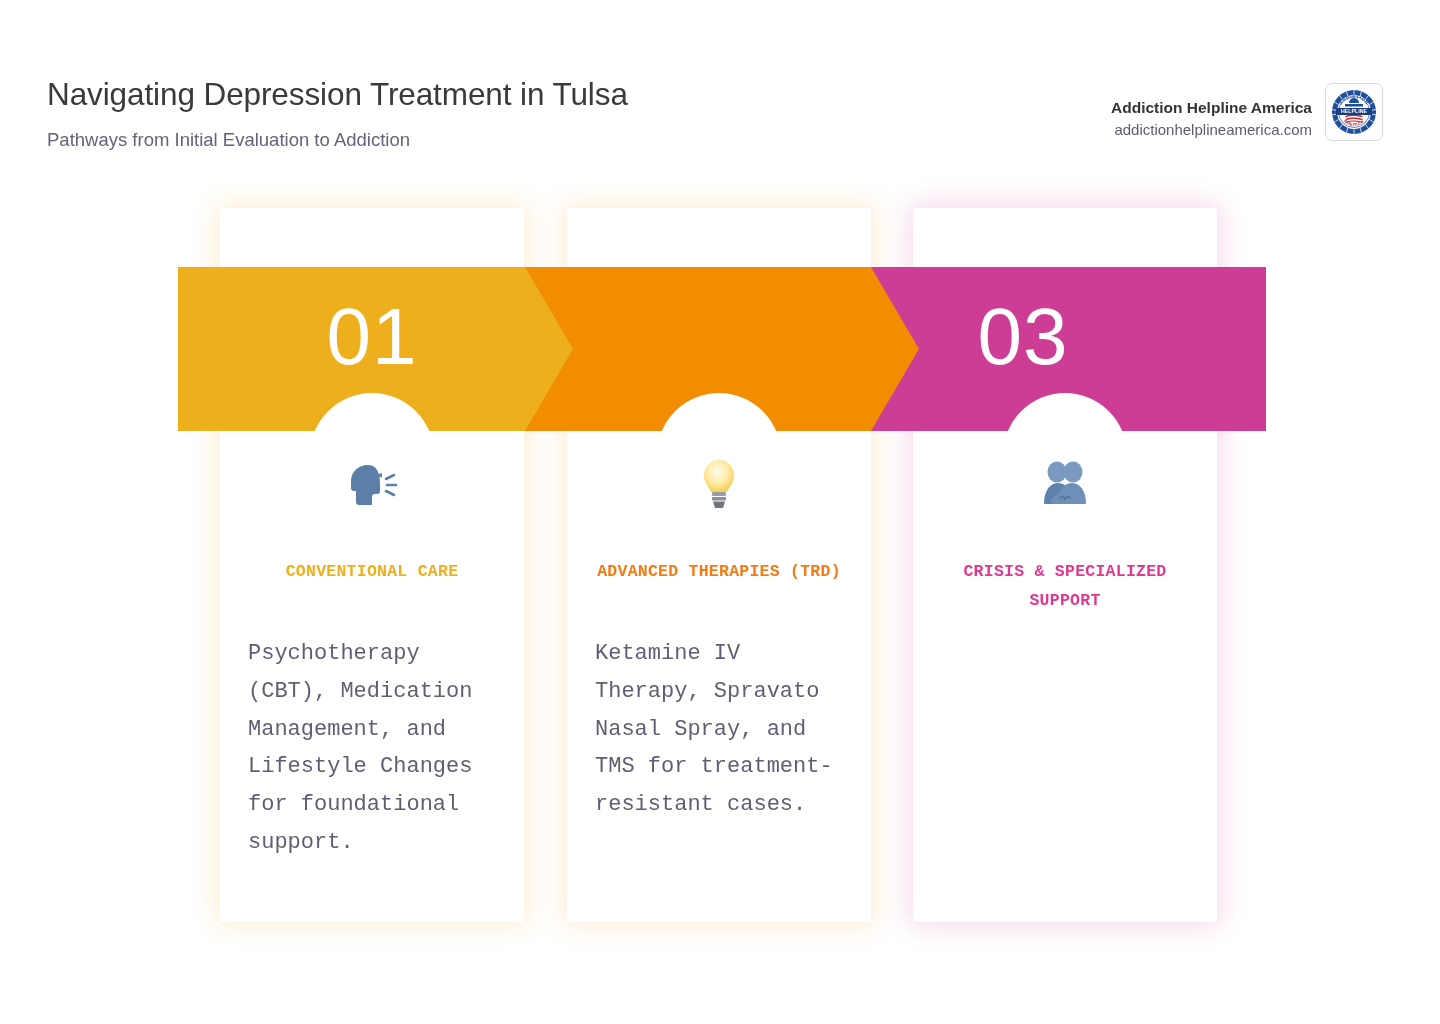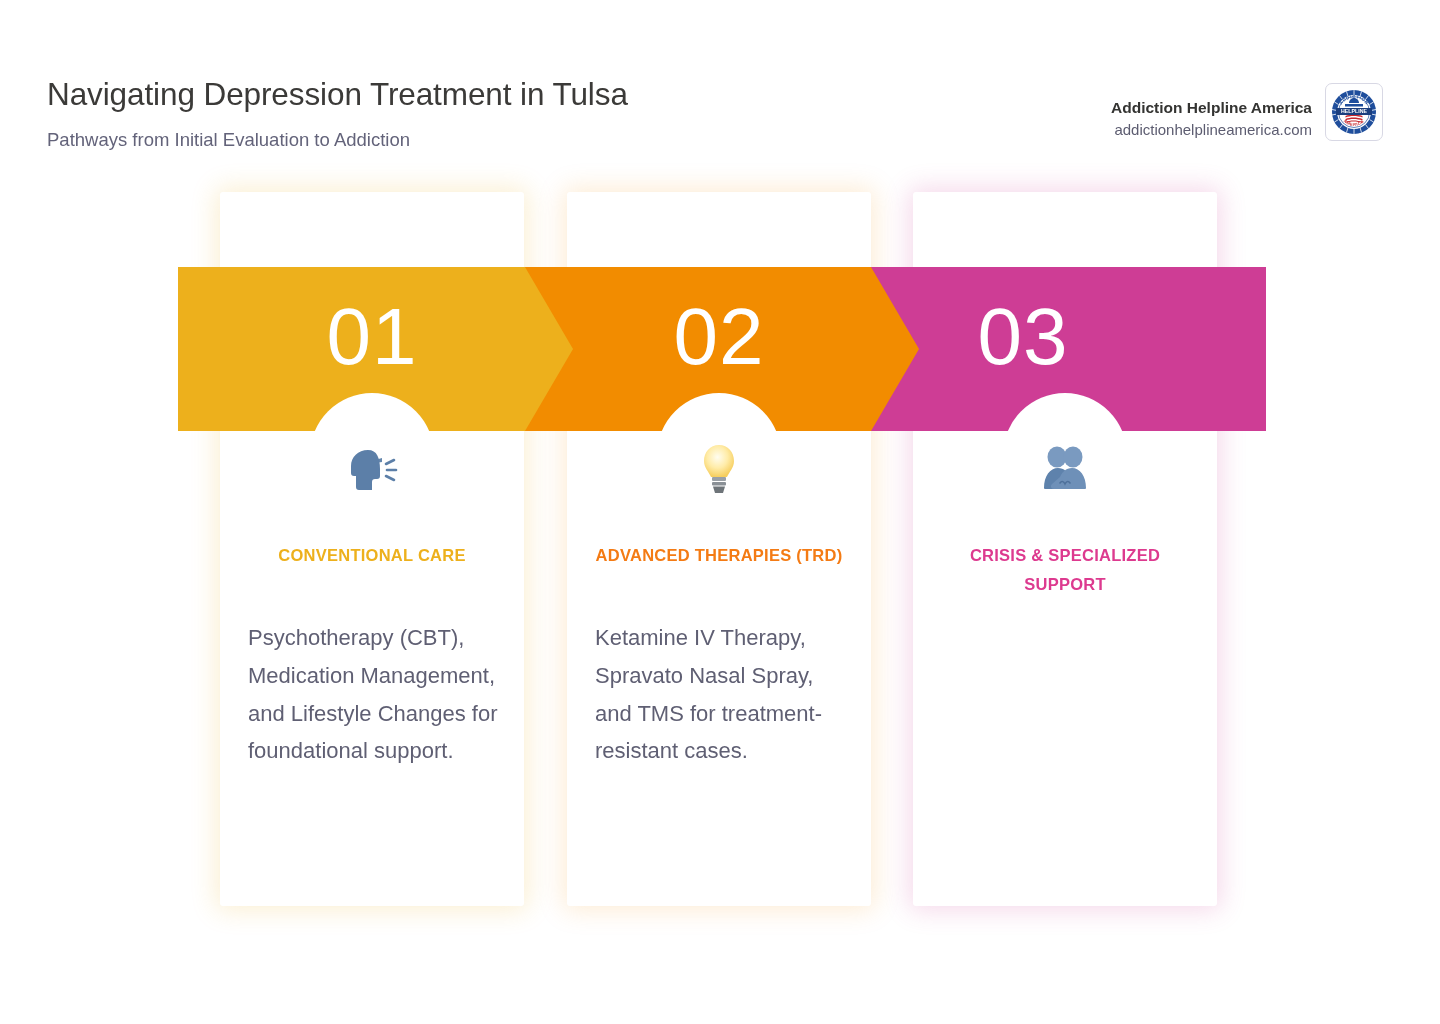--- a/index.html
+++ b/index.html
@@ -91,23 +91,24 @@
     align-items: center;
     justify-content: center;
     flex: 0 0 auto;
   }
   .brand-logo svg { display: block; }
 
   
   .cards {
     position: absolute;
     left: 0;
-    top: 192px;
+    top: 208px;
     width: 1240px;
     height: 714px;
+    font-family: Liberation Mono, monospace;
   }
 
   .card {
     position: absolute;
     top: 0;
     width: 304px;
     height: 714px;
     background: #ffffff;
     border-radius: 3px;
   }
@@ -338,17 +339,16 @@
 
         <path d="M 645,0 L 1088,0 L 1088,164 L 645,164 L 693,82 Z" fill="#CE3D95"></path>
 
         <path d="M 299,0 L 693,0 L 741,82 L 693,164 L 299,164 L 347,82 Z" fill="#F28C00"></path>
 
         <path d="M 0,0 L 347,0 L 395,82 L 347,164 L 0,164 Z" fill="#EDB01C"></path>
       </g>
     </svg>
 
     <div class="band-number n1">01</div>
-    <div class="band-number n2">02</div>
     <div class="band-number n3">03</div>
   </div>
 
 </div>
 
 </body></html>

